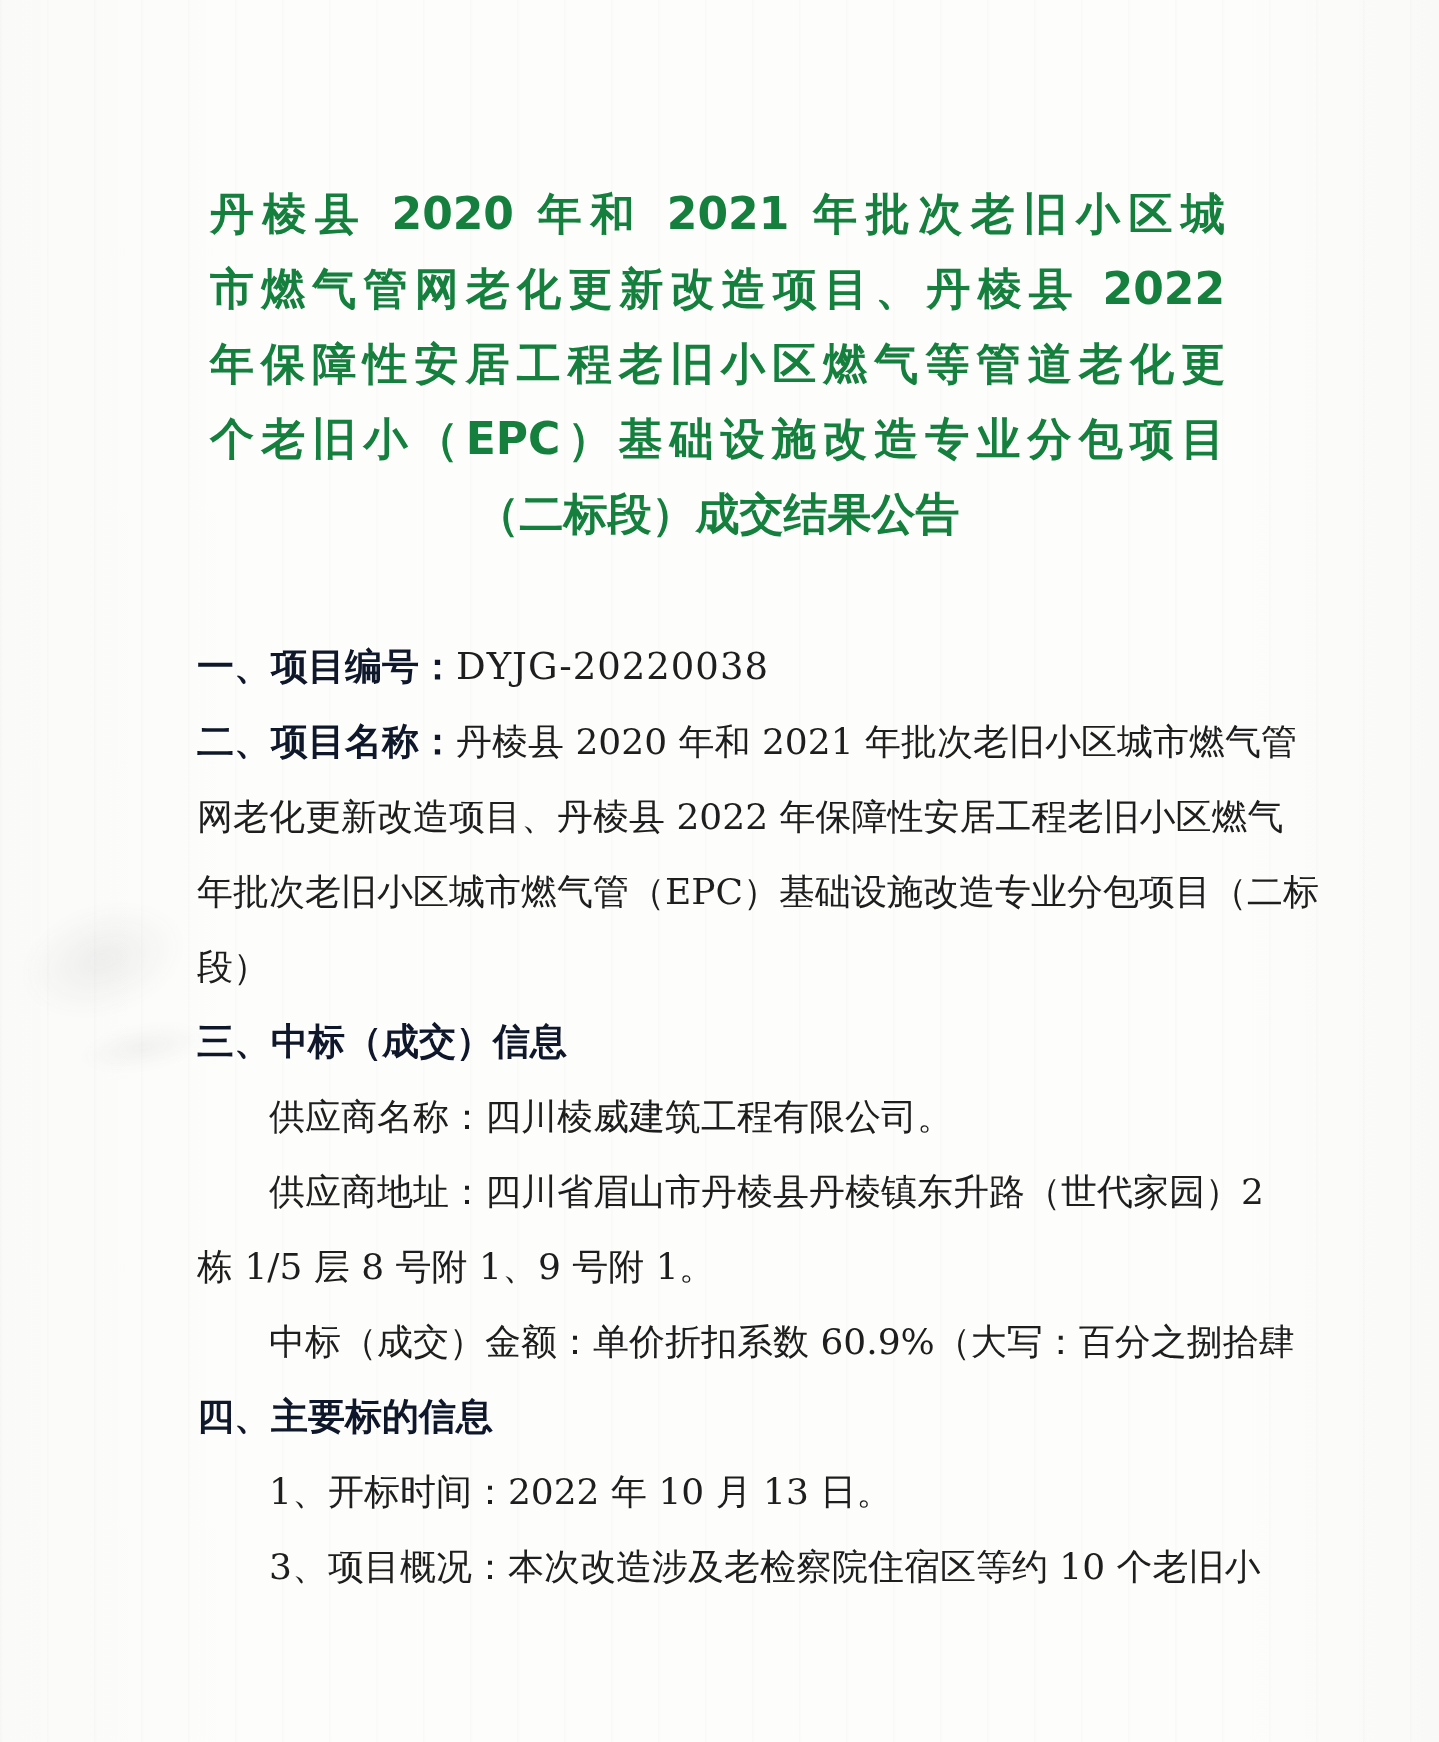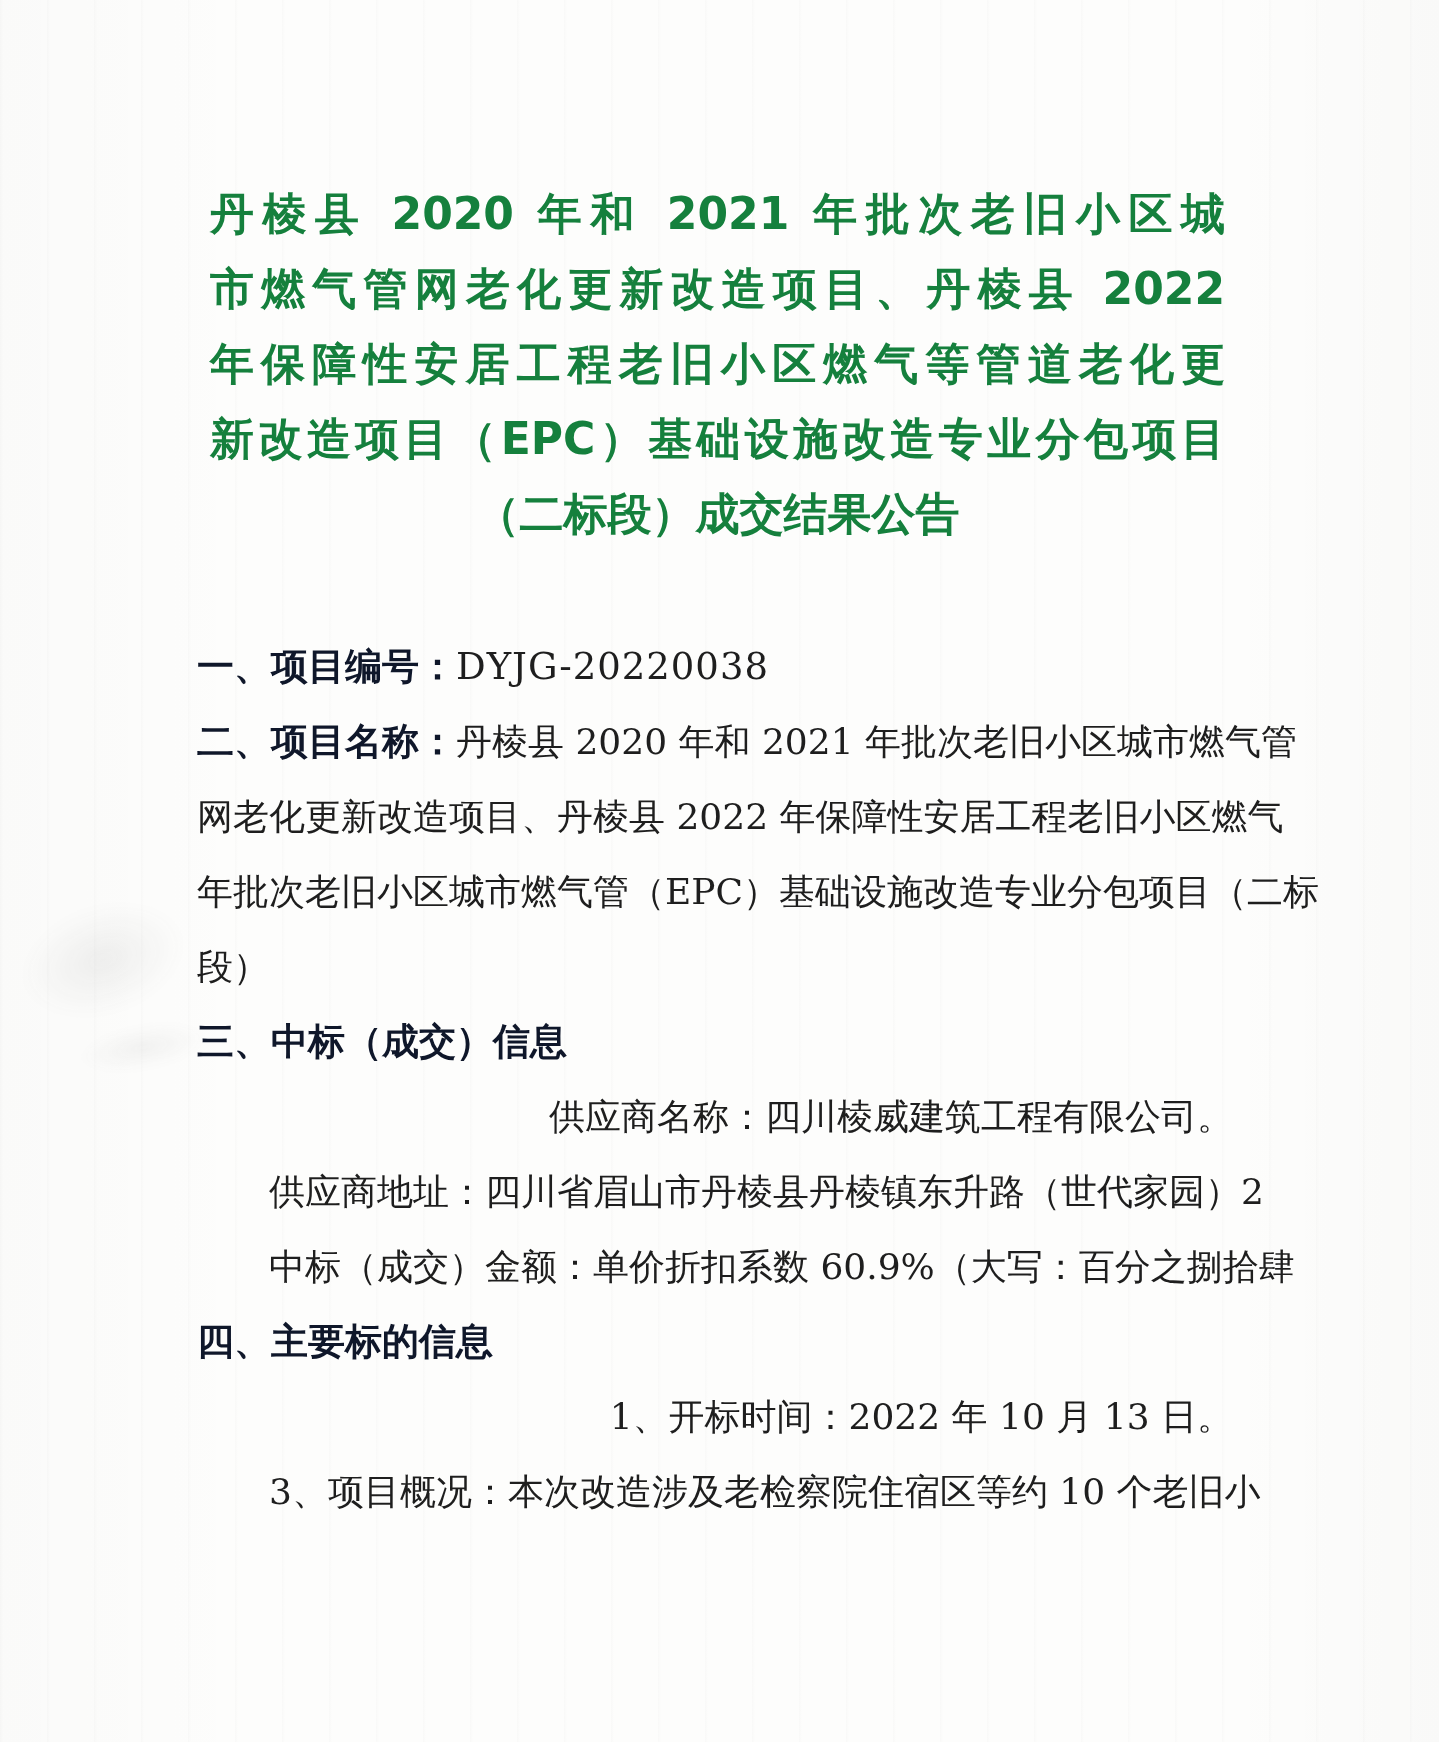--- a/index.html
+++ b/index.html
@@ -77,21 +77,20 @@
     margin-top: 78px;
     font-size: 36px;
     line-height: 75px;
     color: #1e1e1e;
   }
   .line {
     white-space: nowrap;
   }
   .indent {
     padding-left: 72px;
-    text-align: right;
   }
   .sec-label,
   .sec-heading {
     font-family: "DejaVu Sans", "Liberation Sans", sans-serif;
     font-weight: 700;
     font-size: 37px;
     color: #0f172a;
   }
   .code-value {
     font-size: 37px;
@@ -104,41 +103,42 @@
 <div class="streaks"></div>
 <div class="smudge-a"></div>
 <div class="smudge-b"></div>
 
 <div class="content">
 
   <div class="doc-title">
     <div class="t-line">丹棱县 2020 年和 2021 年批次老旧小区城</div>
     <div class="t-line">市燃气管网老化更新改造项目、丹棱县 2022</div>
     <div class="t-line">年保障性安居工程老旧小区燃气等管道老化更</div>
-    <div class="t-line">新改造项目（EPC）基础设施改造专业分包项目</div>
+    <div class="t-line">个老旧小（EPC）基础设施改造专业分包项目</div>
     <div class="t-last">（二标段）成交结果公告</div>
   </div>
 
   <div class="doc-body">
 
     <div class="line">
       <span class="sec-label">一、项目编号：</span><span class="code-value">DYJG-20220038</span>
     </div>
 
     <div class="line">
       <span class="sec-label">二、项目名称：</span><span>丹棱县 2020 年和 2021 年批次老旧小区城市燃气管</span>
     </div>
     <div class="line">网老化更新改造项目、丹棱县 2022 年保障性安居工程老旧小区燃气</div>
     <div class="line">年批次老旧小区城市燃气管（EPC）基础设施改造专业分包项目（二标</div>
     <div class="line">段）</div>
 
     <div class="line sec-heading">三、中标（成交）信息</div>
 
     <div class="line indent">供应商名称：四川棱威建筑工程有限公司。</div>
     <div class="line indent">供应商地址：四川省眉山市丹棱县丹棱镇东升路（世代家园）2</div>
+    <div class="line">栋 1/5 层 8 号附 1、9 号附 1。</div>
     <div class="line indent">中标（成交）金额：单价折扣系数 60.9%（大写：百分之捌拾肆</div>
 
     <div class="line sec-heading">四、主要标的信息</div>
 
     <div class="line indent">1、开标时间：2022 年 10 月 13 日。</div>
     <div class="line indent">3、项目概况：本次改造涉及老检察院住宿区等约 10 个老旧小</div>
 
   </div>
 </div>
 

